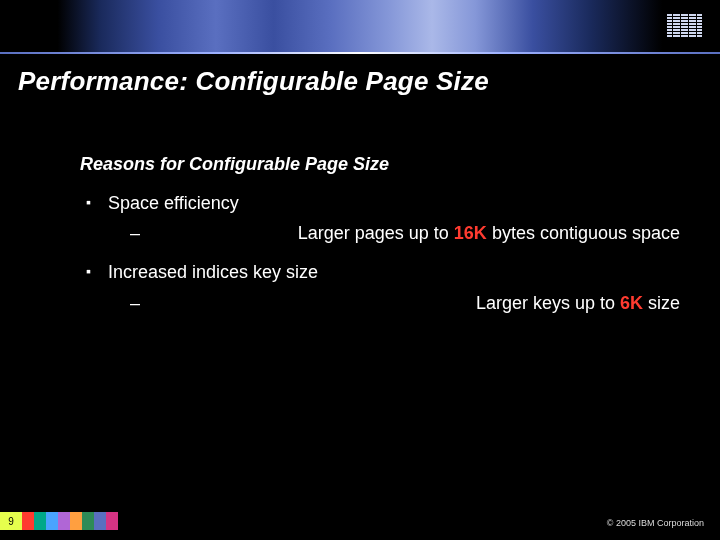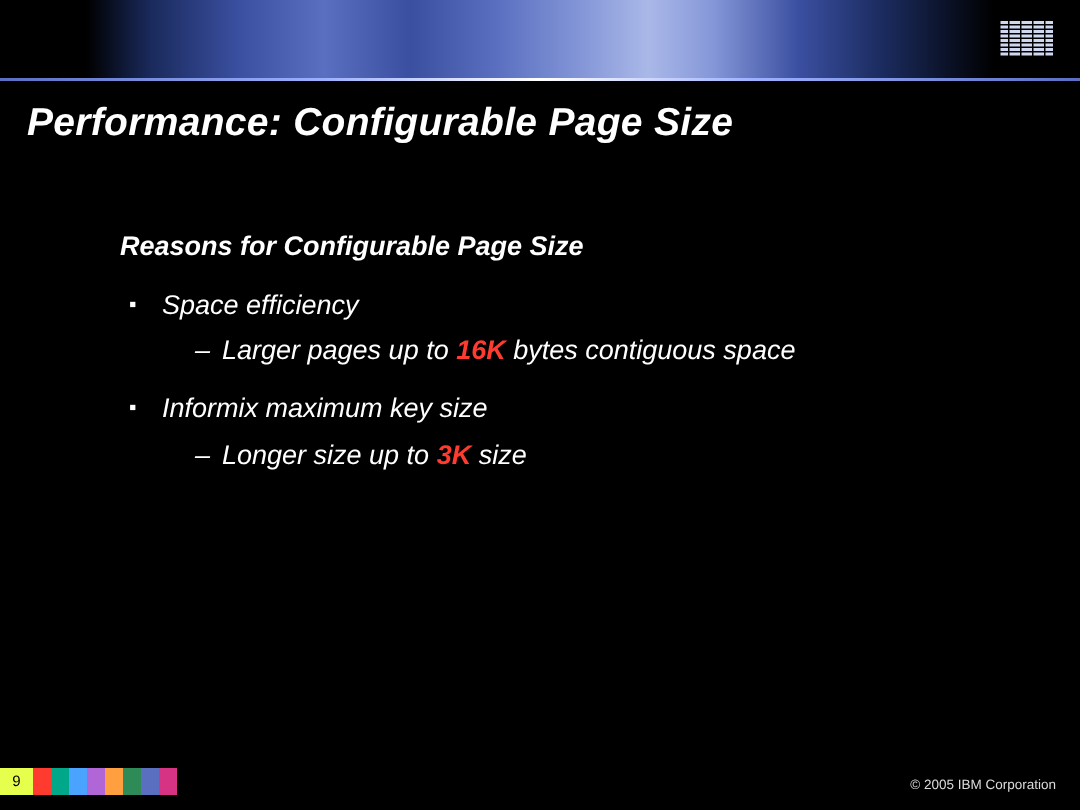--- a/index.html
+++ b/index.html
@@ -23,24 +23,24 @@
   .logo-col { display: flex; flex-direction: column; gap: 1px; }
   .logo-col .bar { width: 5px; height: 2px; background: #d0d8f0; }
   .logo-col.tall .bar { width: 7px; }
   .title {
     position: absolute; left: 18px; top: 66px;
     font-size: 26px; font-weight: 700; font-style: italic; color: #ffffff;
     letter-spacing: 0.2px;
   }
   .content { position: absolute; left: 80px; top: 154px; right: 40px; }
   .section-head { font-size: 18px; font-weight: 700; color: #ffffff; margin-bottom: 16px; font-style: italic; }
-  ul.bullets { list-style: none; margin-left: 6px; font-style: italic; }
+  ul.bullets { list-style: none; margin-left: 6px; }
   ul.bullets > li { position: relative; padding-left: 22px; font-size: 18px; color: #ffffff; margin-bottom: 10px; line-height: 1.35; }
   ul.bullets > li::before { content: "\25AA"; position: absolute; left: 0; top: 2px; font-size: 14px; color: #ffffff; }
-  ul.dashes { list-style: none; margin: 6px 0 14px 22px; }
+  ul.dashes { list-style: none; margin: 6px 0 14px 22px; text-align: right; }
   ul.dashes > li { position: relative; padding-left: 18px; font-size: 18px; color: #ffffff; line-height: 1.4; }
   ul.dashes > li::before { content: "\2013"; position: absolute; left: 0; top: 0; color: #ffffff; }
   .hl { color: #ff3b30; font-weight: 700; }
   .footer { position: absolute; left: 0; bottom: 10px; width: 720px; height: 18px; }
   .pagebox { position: absolute; left: 0; bottom: 0; width: 22px; height: 18px; background: #e6ff4d; color: #000; font-size: 10px; font-weight: 400; display: flex; align-items: center; justify-content: center; }
   .stripes { position: absolute; left: 22px; bottom: 0; height: 18px; display: flex; }
   .stripe { height: 18px; }
   .foot-text { position: absolute; left: 118px; bottom: 2px; font-size: 9px; color: #dcdcdc; white-space: nowrap; }
   .foot-copy { position: absolute; right: 16px; bottom: 2px; font-size: 9px; color: #dcdcdc; white-space: nowrap; }
 </style>
@@ -112,24 +112,24 @@
     <ul class="bullets">
       <li>
         <span>Space efficiency</span>
         <ul class="dashes">
           <li>
             <span>Larger pages up to </span><span class="hl">16K</span><span> bytes contiguous space</span>
           </li>
         </ul>
       </li>
       <li>
-        <span>Informix maximum key size</span>
+        <span>Increased indices key size</span>
         <ul class="dashes">
           <li>
-            <span>Longer size up to </span><span class="hl">3K</span><span> size</span>
+            <span>Larger keys up to </span><span class="hl">6K</span><span> size</span>
           </li>
         </ul>
       </li>
     </ul>
   </div>
 
   <div class="footer">
     <div class="pagebox">9</div>
     <div class="stripes">
       <div class="stripe" style="width: 12px; background: rgb(255, 59, 48);"></div>

